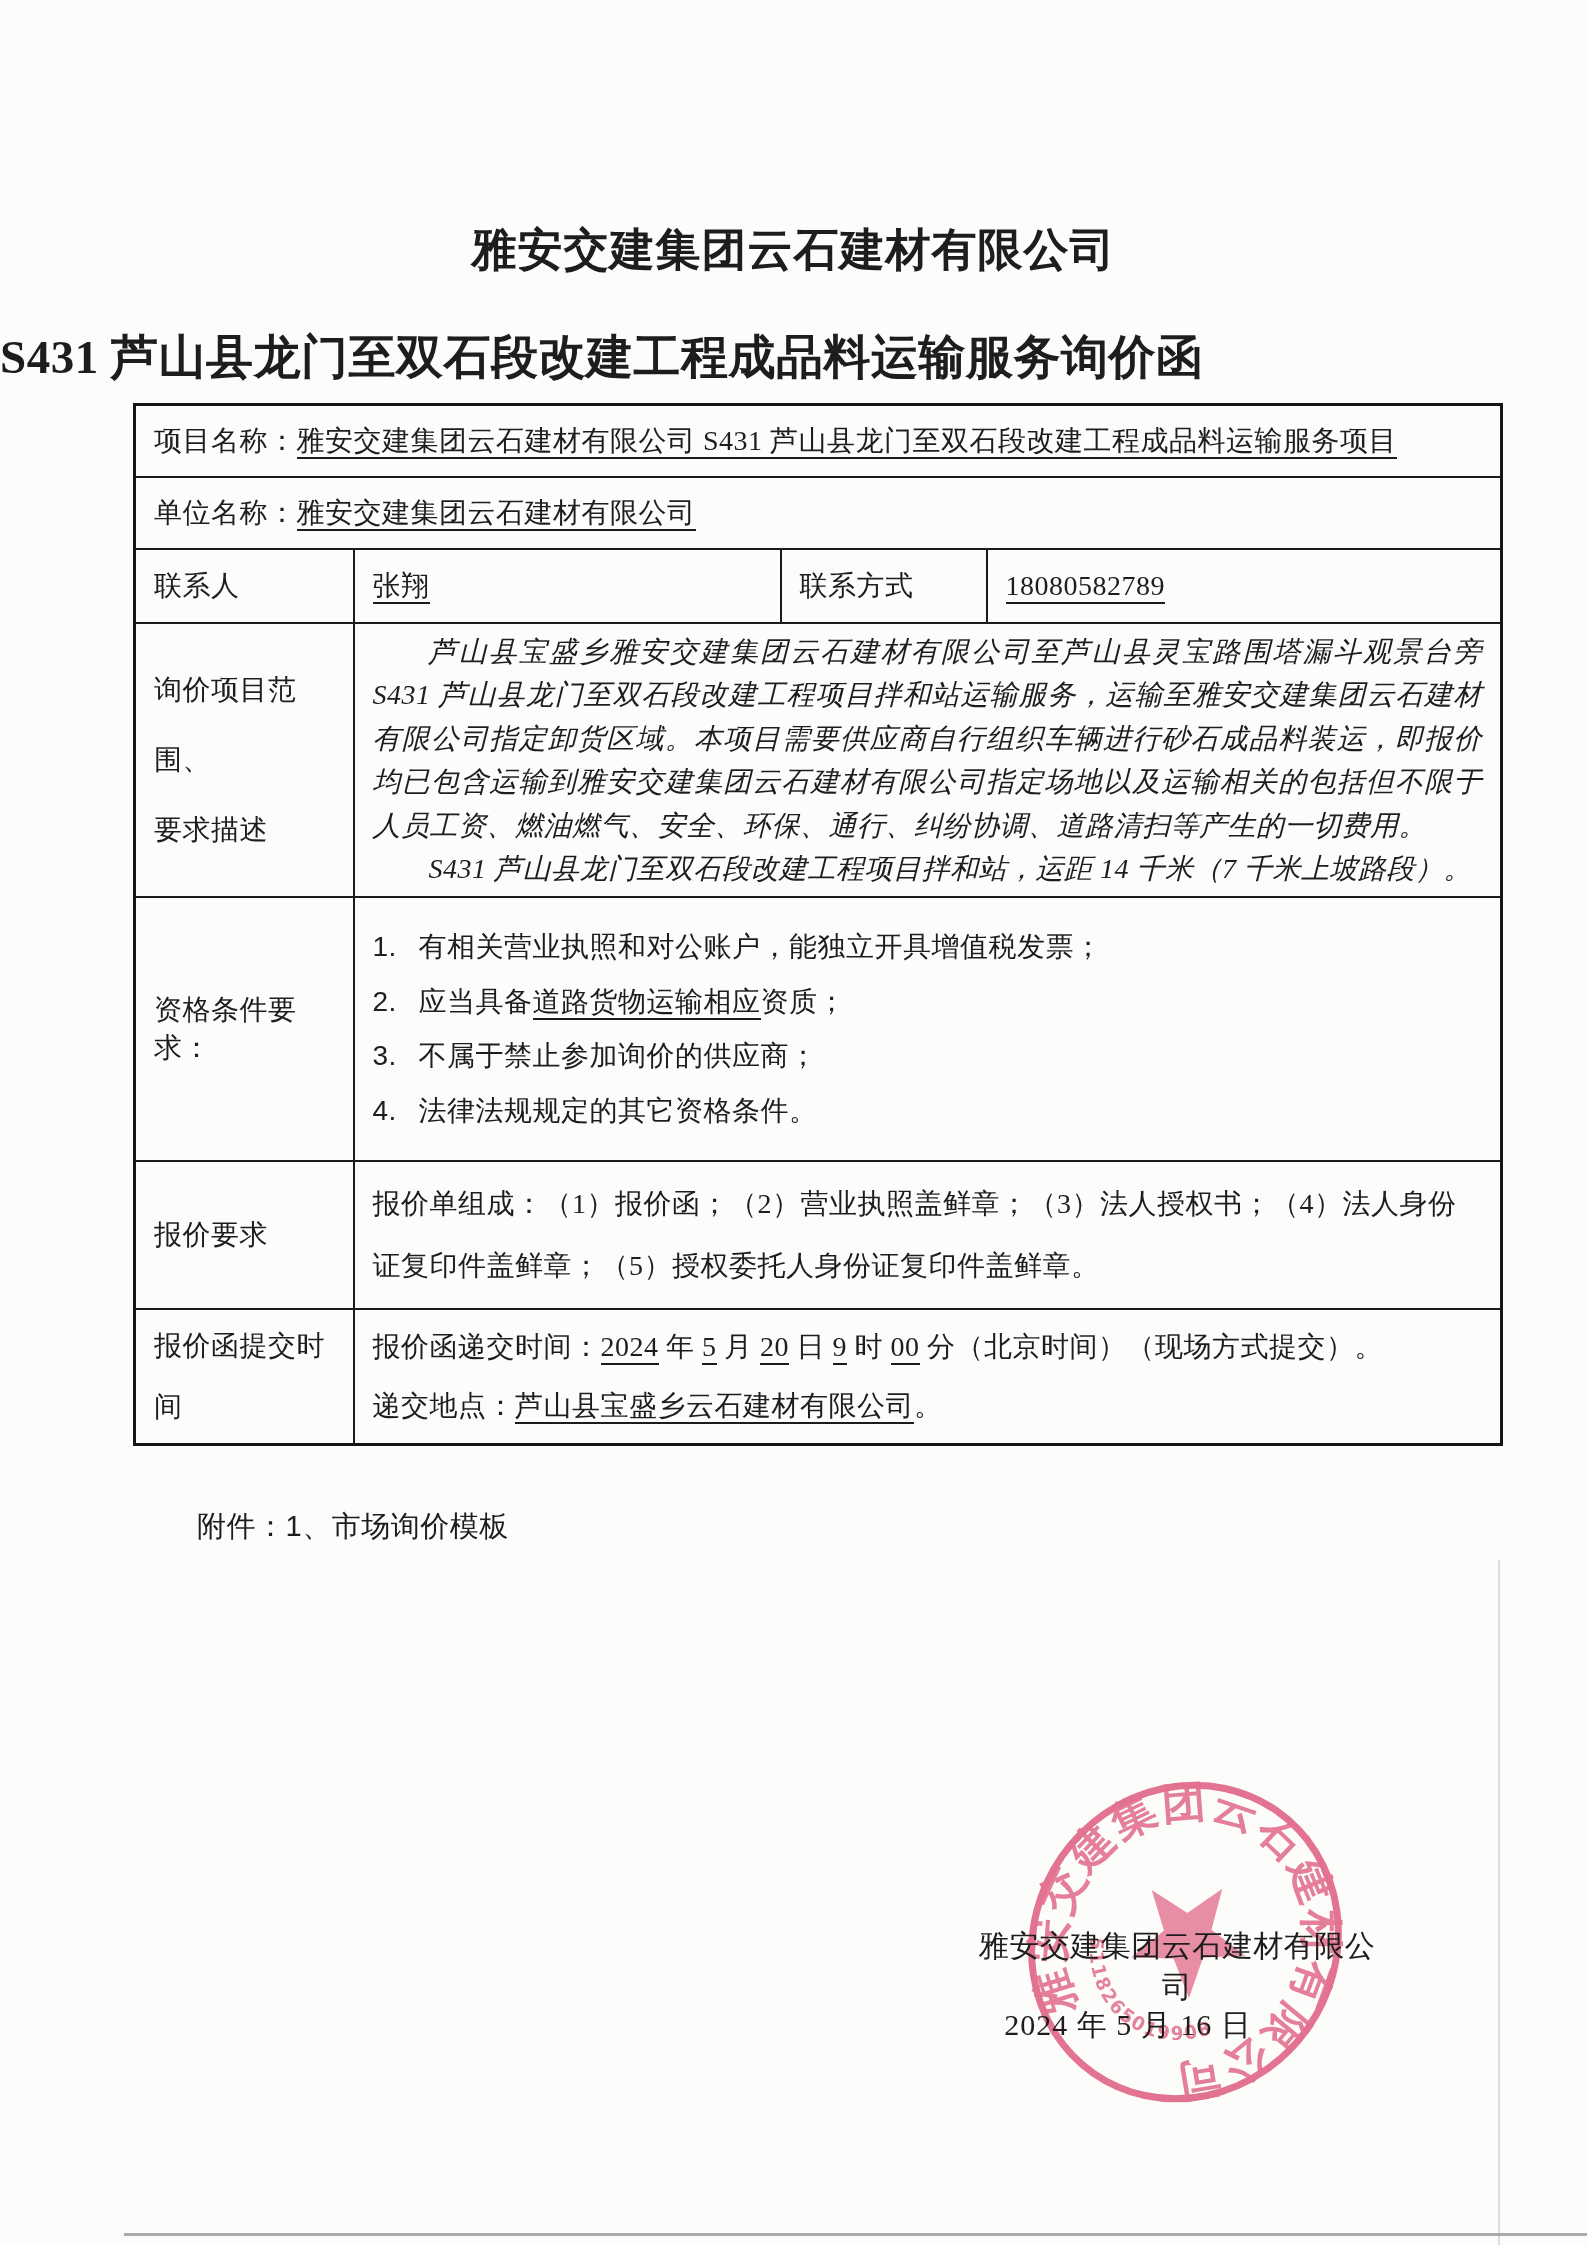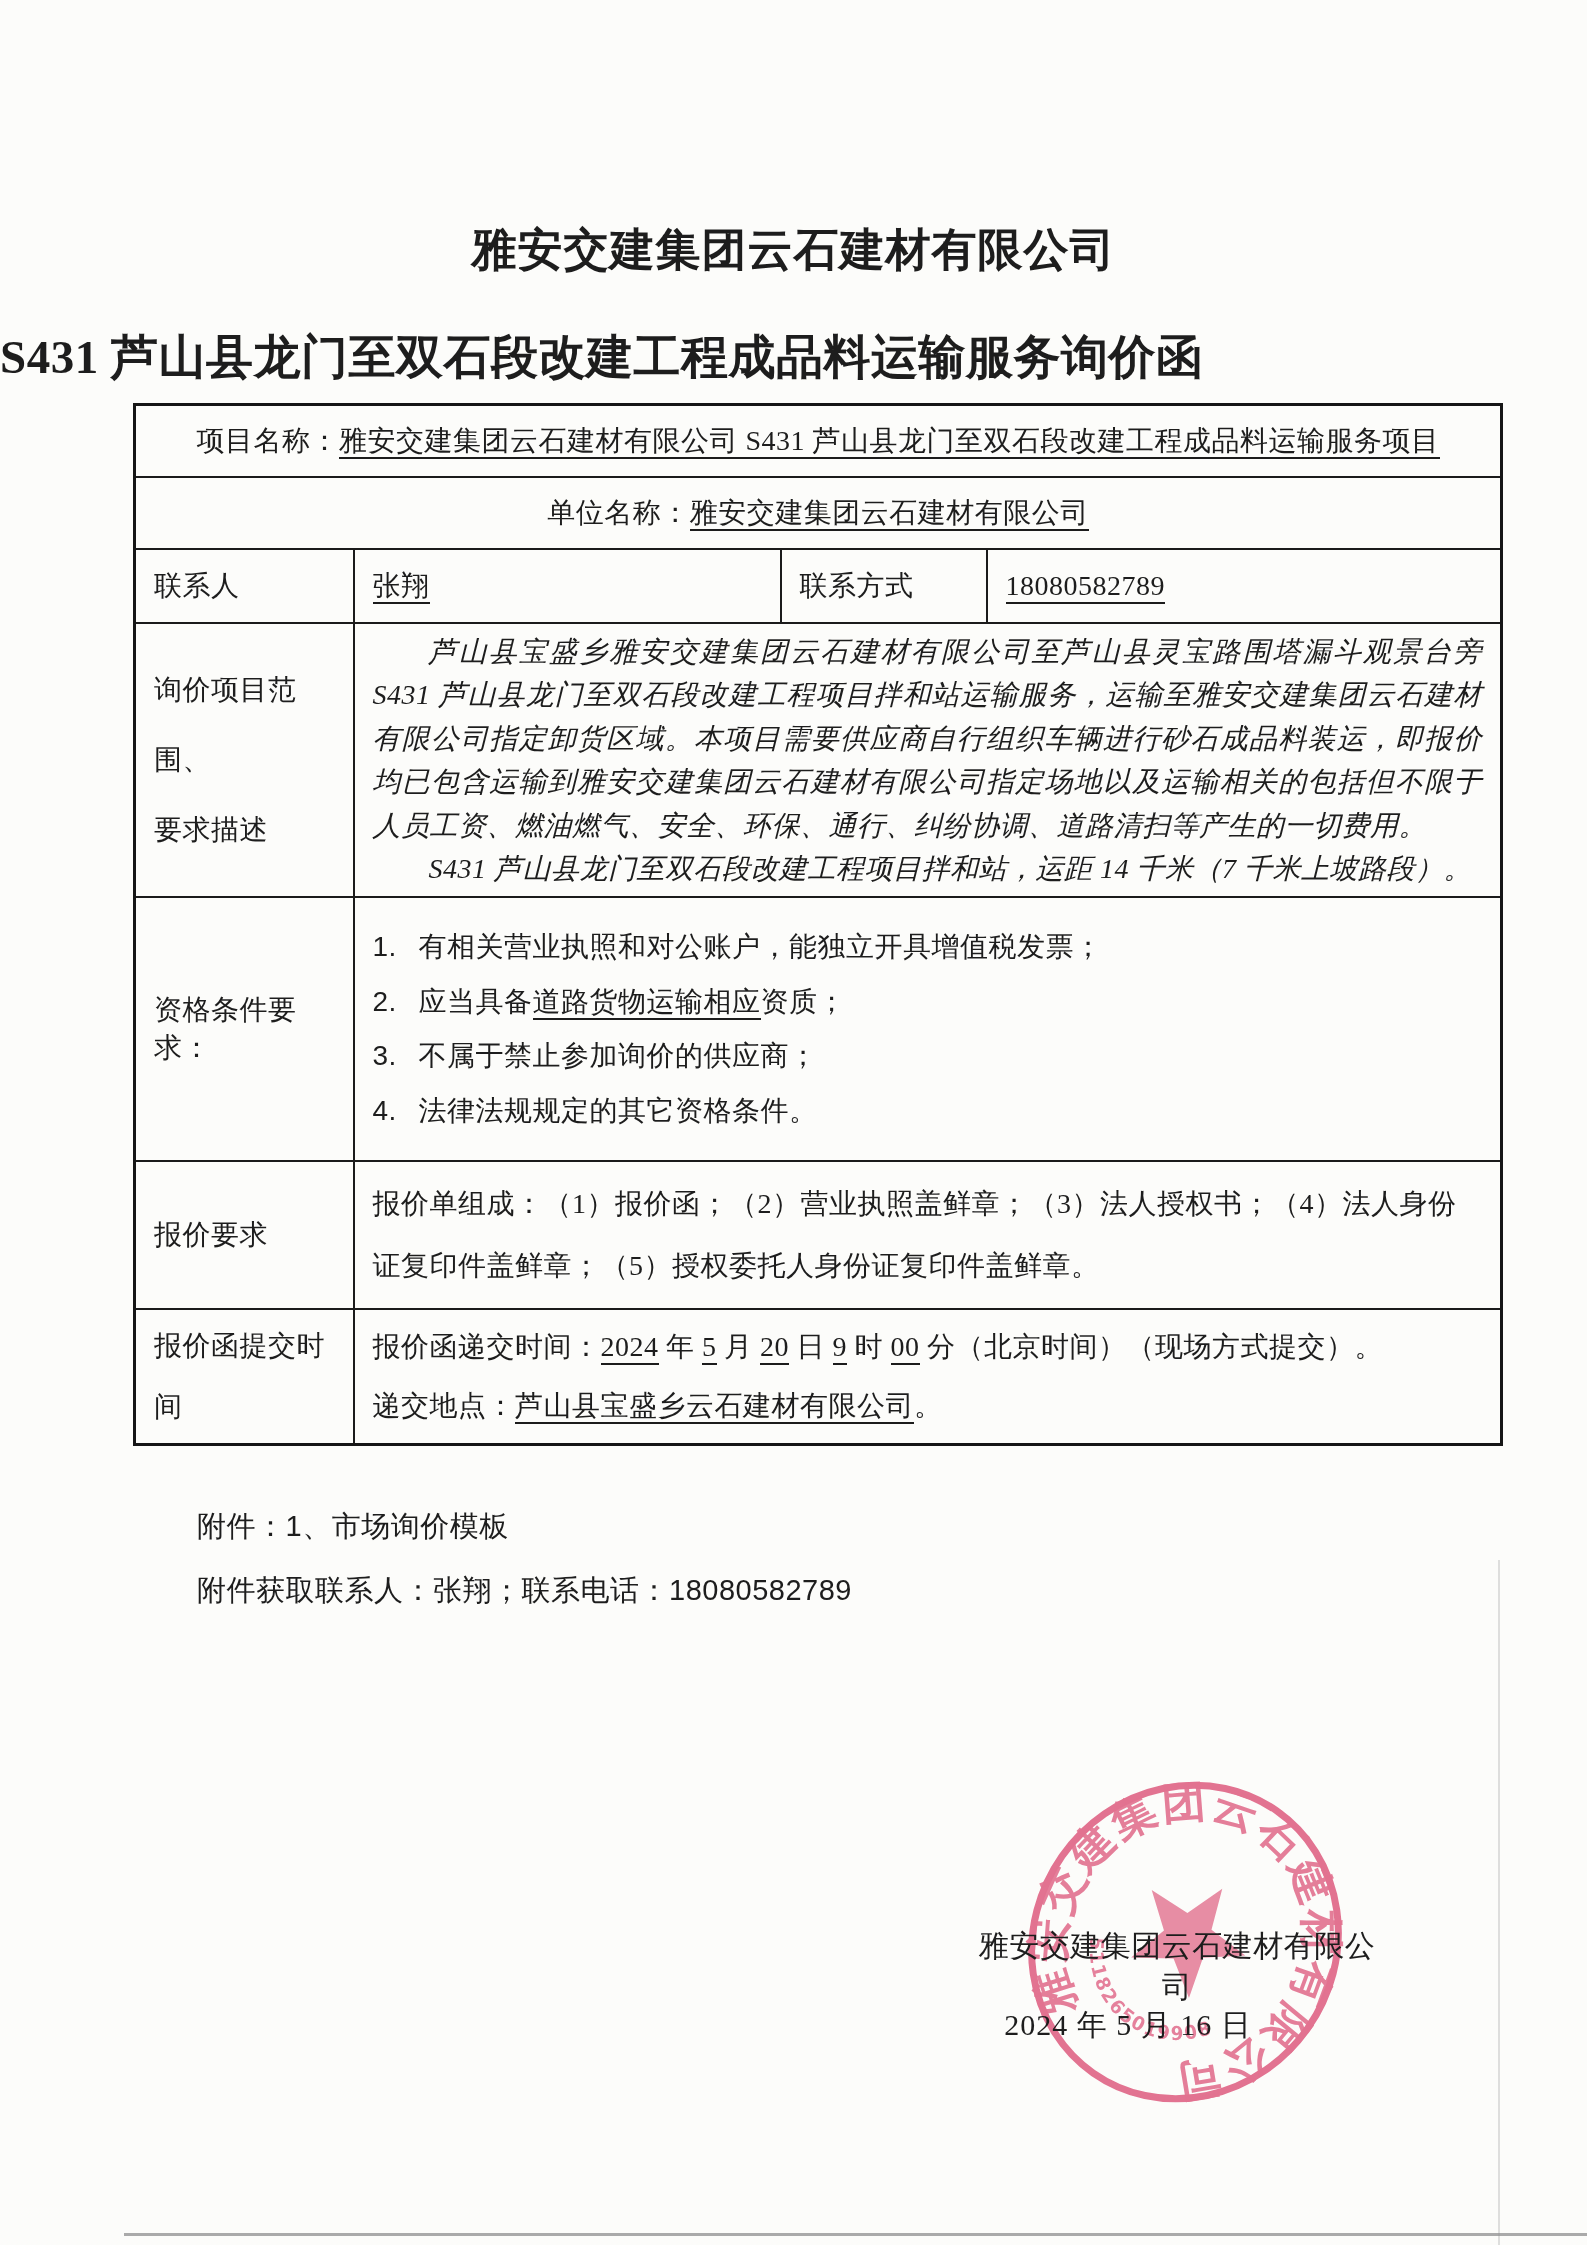--- a/index.html
+++ b/index.html
@@ -40,21 +40,21 @@
     border:3px solid #161616;
   }
   table.info td{
     border:2px solid #1b1b1b;
     font-size:28px;
     padding:6px 18px;
     vertical-align:middle;
     letter-spacing:0.5px;
   }
   td.lbl{padding-left:20px;}
-  .r-short td{height:58px;text-align:center;}
+  .r-short td{height:58px;}
   .r-contact td{height:60px;}
   .r-scope td{height:256px;}
   .r-deposit td{height:70px;}
   .r-qual td{height:250px;}
   .r-quote td{height:134px;}
   .r-submit td{height:116px;}
   .lbl-lines span{display:block;line-height:2.5;}
   .lbl-lines-tight span{display:block;line-height:2.15;}
   .cell-para{margin:0;text-indent:2em;line-height:1.55;text-align:justify;font-style:italic;}
   .qual-item{line-height:1.95;}
@@ -152,21 +152,20 @@
       <td colspan="3">
         <div class="submit-line"><span>报价函递交时间：</span><span class="u">2024</span><span> 年 </span><span class="u">5</span><span> 月 </span><span class="u">20</span><span> 日 </span><span class="u">9</span><span> 时 </span><span class="u">00</span><span> 分（北京时间）（现场方式提交）。</span></div>
         <div class="submit-line"><span>递交地点：</span><span class="u">芦山县宝盛乡云石建材有限公司</span><span>。</span></div>
       </td>
     </tr>
   </tbody>
     </table>
 
   <div class="attachments">
     <p><span>附件：</span><span class="sans">1</span><span>、市场询价模板</span></p>
-    <p><span>附件获取联系人：张翔；联系电话：</span><span class="sans">18080582789</span></p>
   </div>
 
   <div class="stamp">
     <svg viewBox="0 0 400 420" width="400" height="420">
       <ellipse cx="200" cy="210" rx="150" ry="160" fill="none" stroke-width="7" stroke="#df6183"></ellipse>
       <path id="ringPath" d="M 150,326 A 118,128 0 1 1 250,326" fill="none"></path>
       <text font-size="44" font-weight="bold" opacity="0.92" fill="#df6183">
         <textPath href="#ringPath" textLength="655" lengthAdjust="spacing">雅安交建集团云石建材有限公司</textPath>
       </text>
       <path id="serialPath" d="M 120,260 A 92,100 0 0 0 280,260" fill="none"></path>

